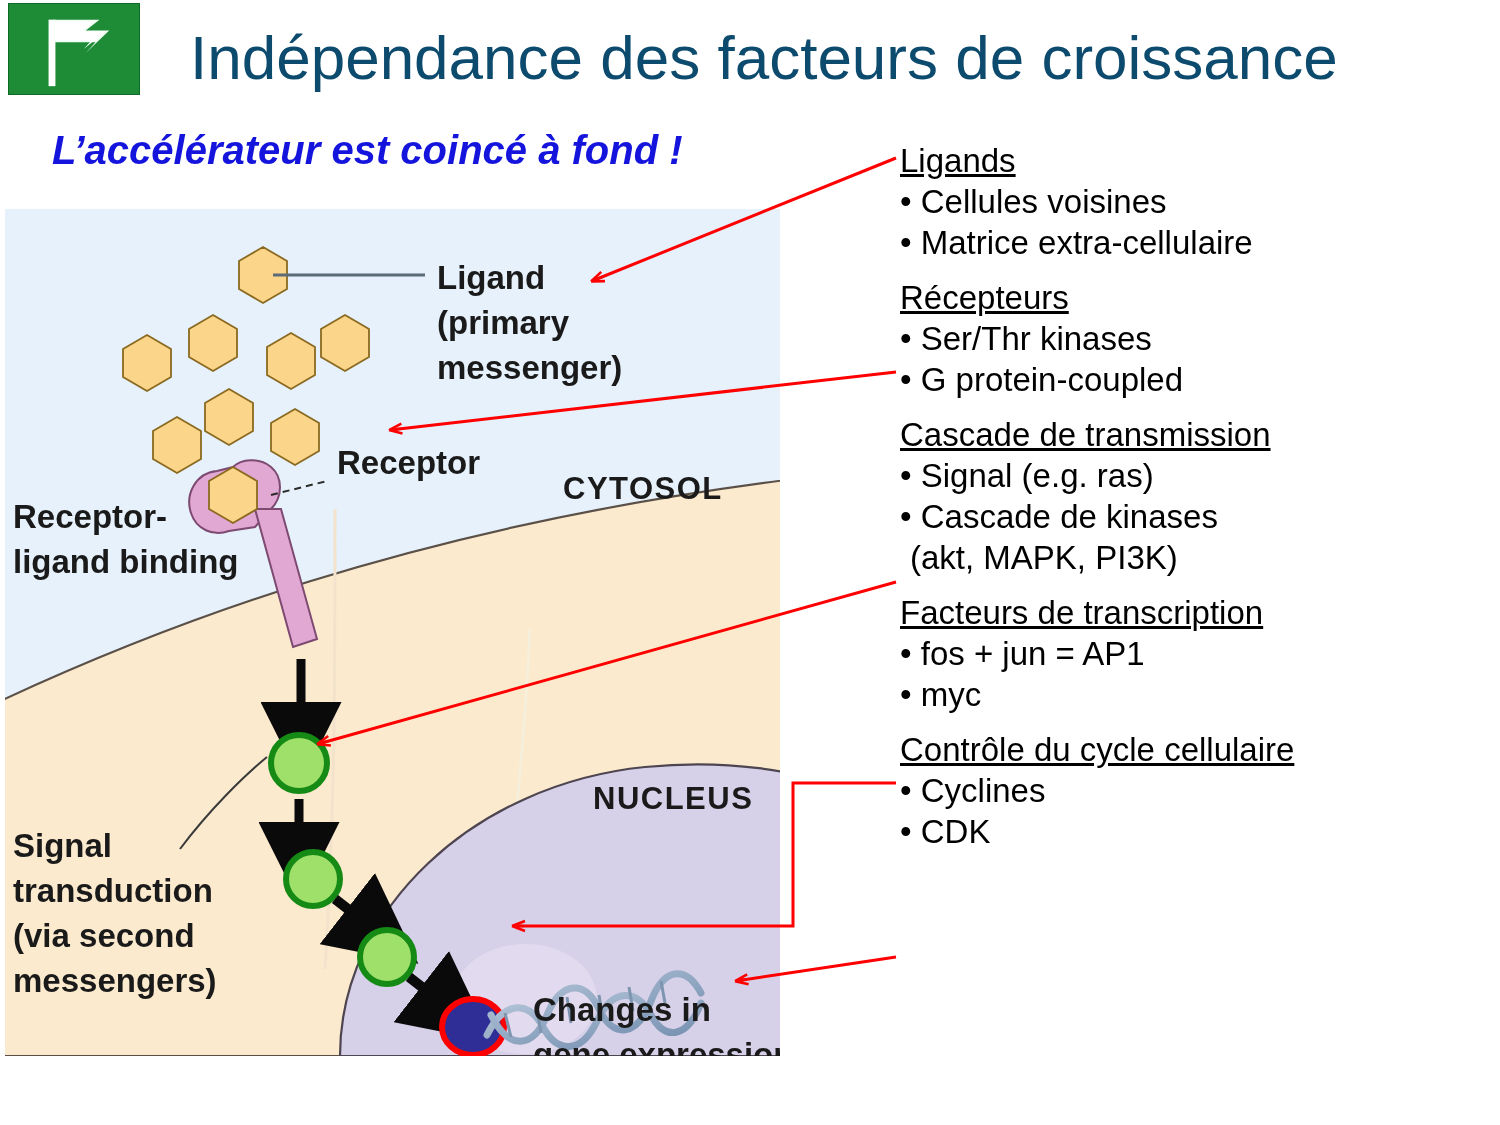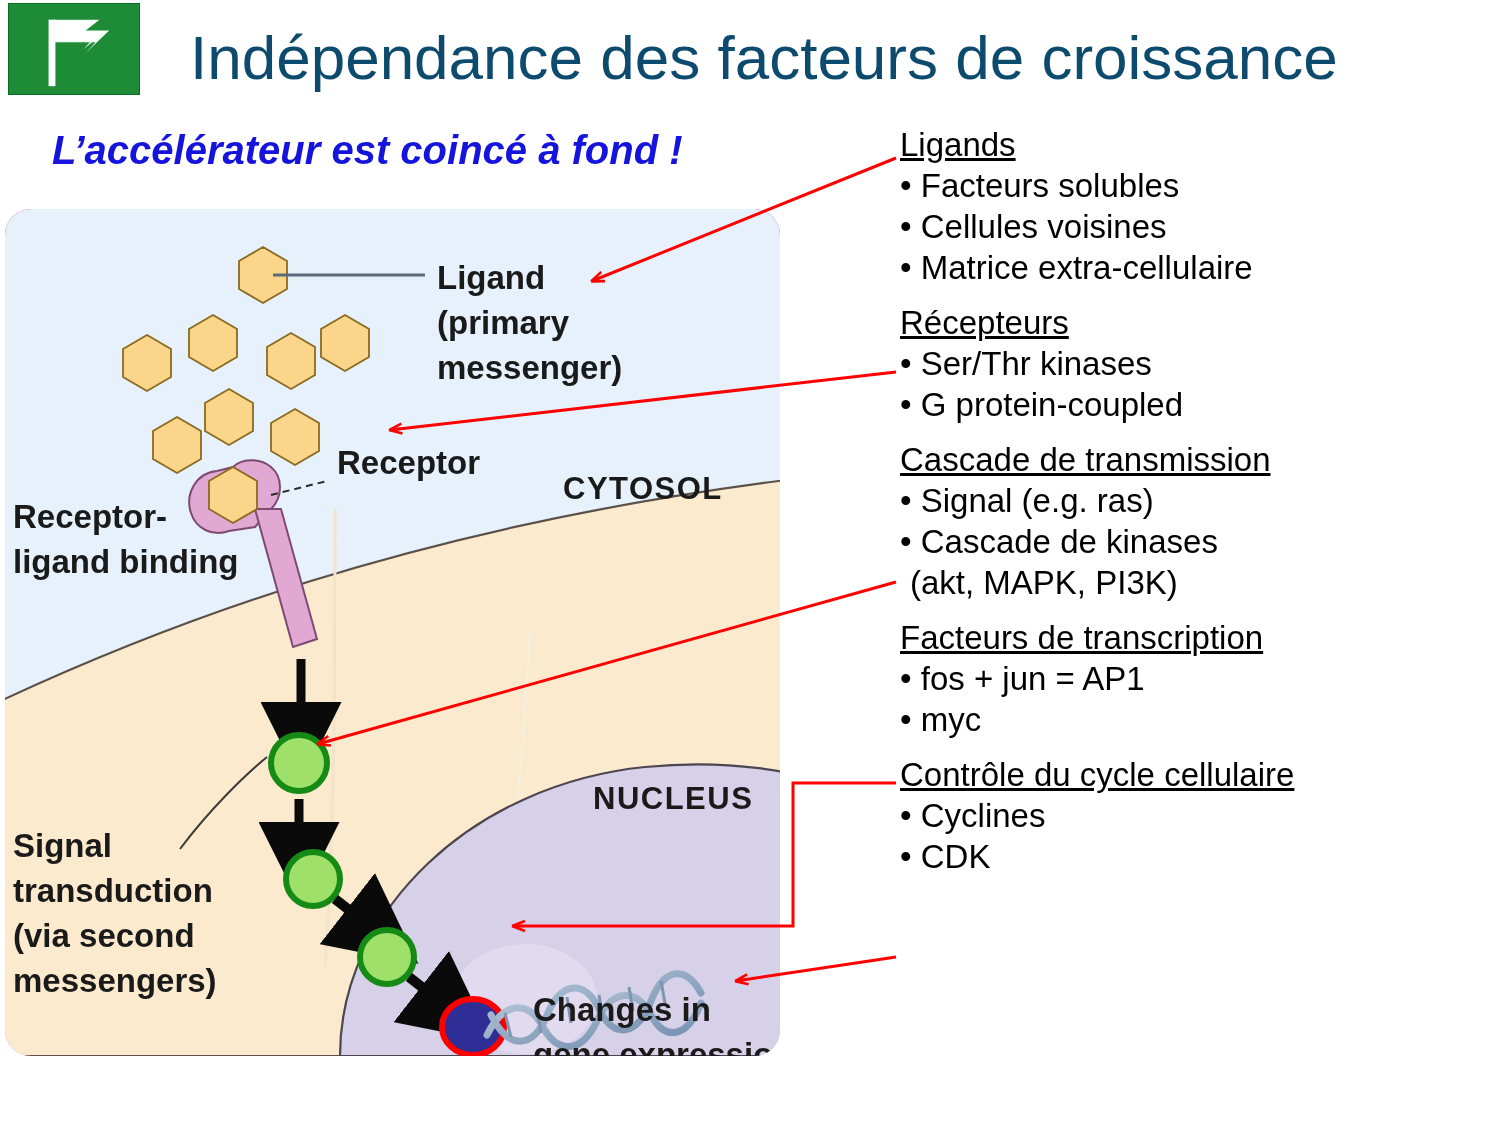--- a/index.html
+++ b/index.html
@@ -55,29 +55,28 @@
 
   
   #diagram {
     position: absolute;
     left: 5px;
     top: 209px;
     width: 775px;
     height: 847px;
     background: #a21caf;
     overflow: hidden;
-    border-radius: 26px;
   }
   #diagram svg { display:block; }
 
   
   #notes {
     position: absolute;
     left: 900px;
-    top: 124px;
+    top: 140px;
     width: 600px;
   }
   .note-block { margin-bottom: 14px; }
   .note-head {
     font-size: 33px;
     line-height: 41px;
     color: #000000;
     text-decoration: underline;
     white-space: nowrap;
   }
@@ -218,21 +217,20 @@
         <text x="528" y="857" font-size="33">gene expression</text>
       </g>
     </g>
   </svg>
 </div>
 
 <div id="notes">
 
   <div class="note-block">
     <div class="note-head">Ligands</div>
-    <div class="note-item">• Facteurs solubles</div>
     <div class="note-item">• Cellules voisines</div>
     <div class="note-item">• Matrice extra-cellulaire</div>
   </div>
 
   <div class="note-block">
     <div class="note-head">Récepteurs</div>
     <div class="note-item">• Ser/Thr kinases</div>
     <div class="note-item">• G protein-coupled</div>
   </div>
 

